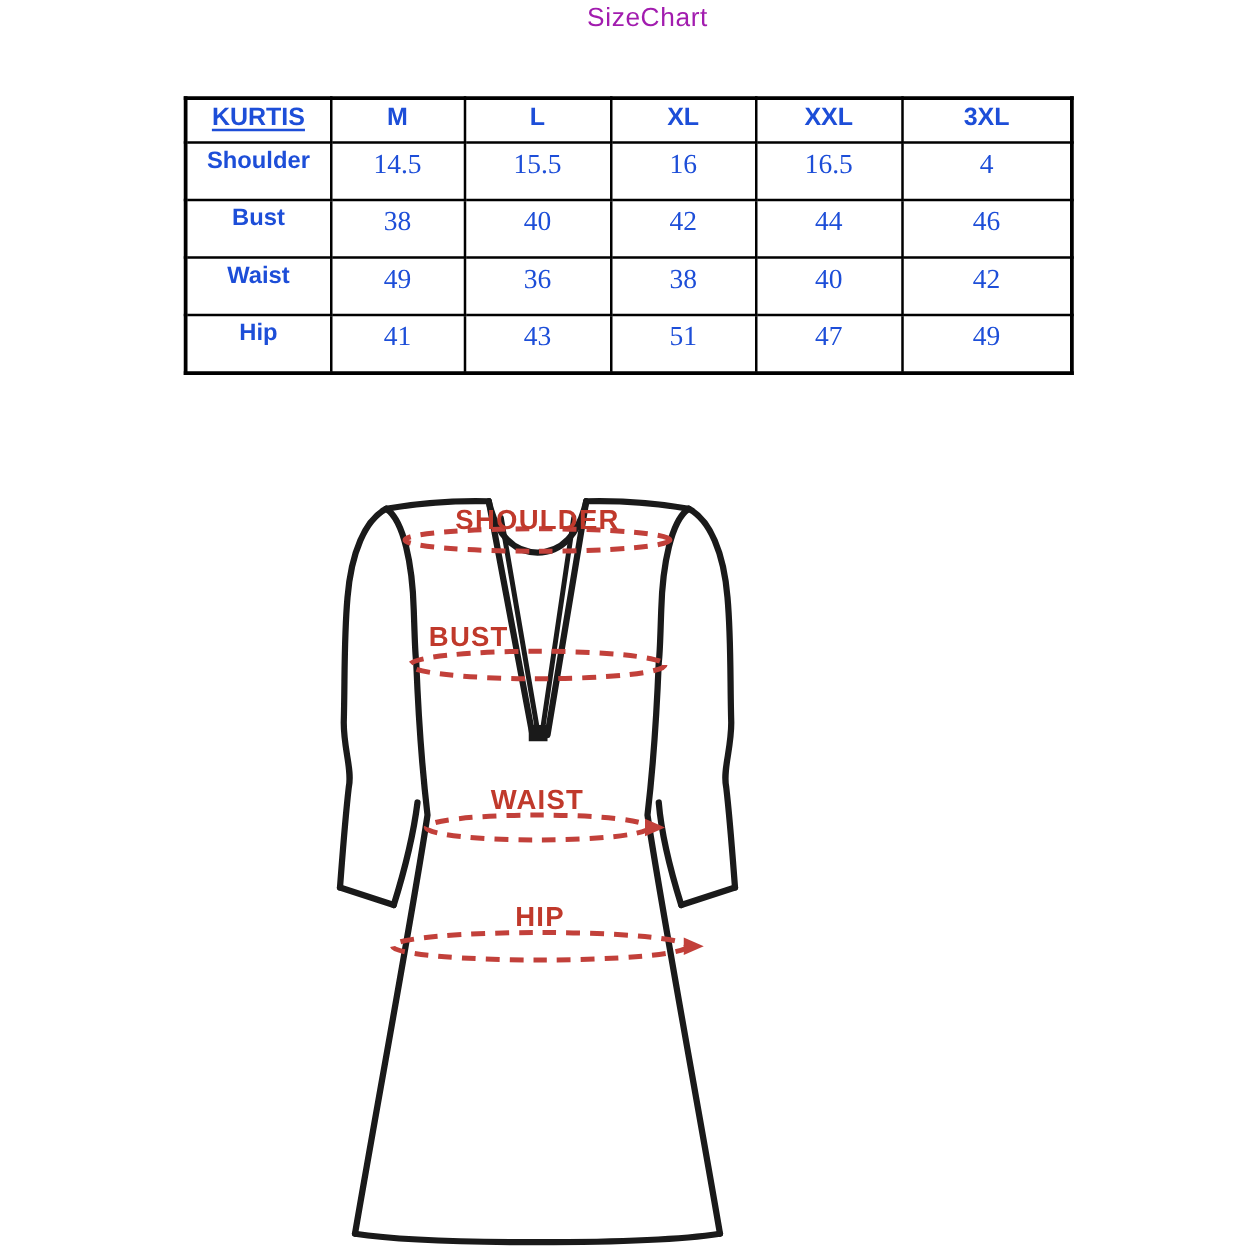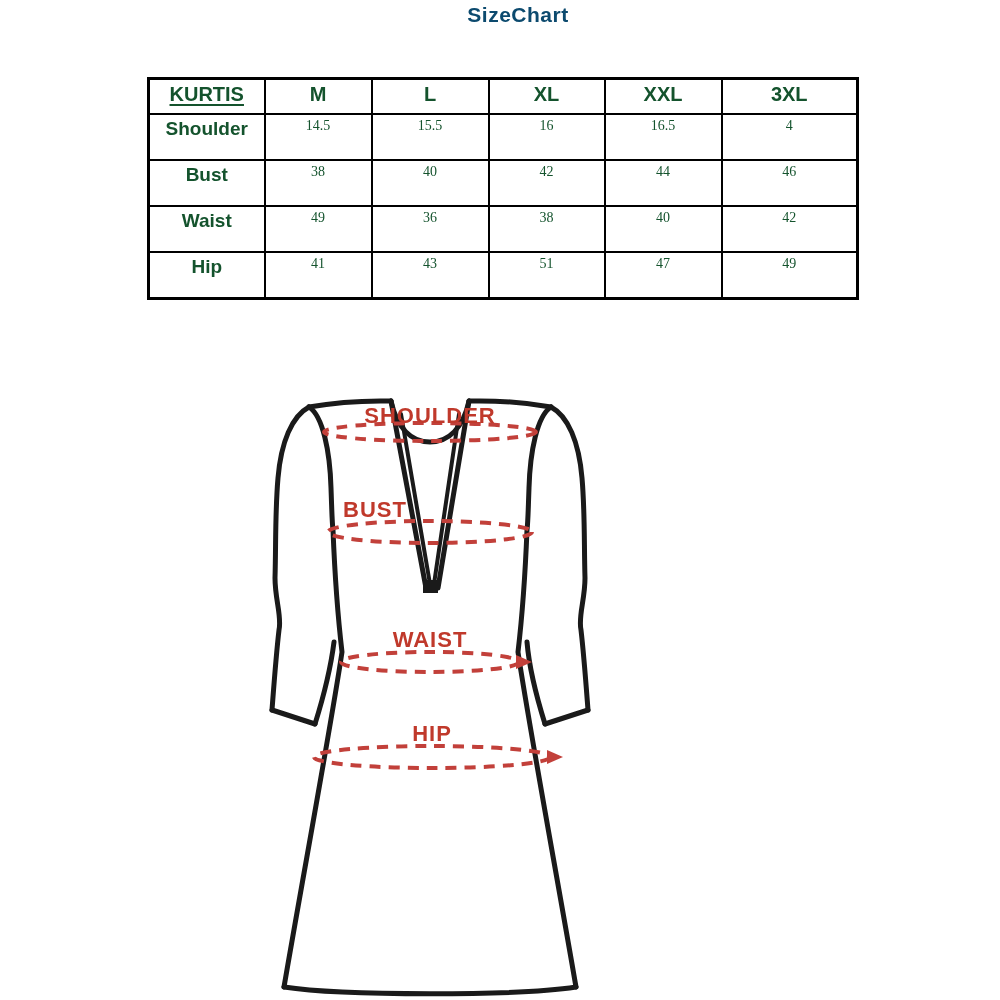--- a/index.html
+++ b/index.html
@@ -1,39 +1,39 @@
 <!DOCTYPE html>
 <html><head>
 <meta charset="utf-8">
 <style>
   html,body { margin:0; padding:0; }
   body { width:1000px; height:1000px; background:#ffffff; font-family:"Liberation Sans", sans-serif; }
   .screen { position:relative; width:1000px; height:1000px; background:#ffffff; overflow:hidden; }
 
   
   .title-block { position:absolute; top:1px; left:0; width:100%; text-align:center; }
-  .title-line { font-size:21px; font-weight:bold; color:#0c4a6e; line-height:28px; letter-spacing:0.5px;padding-left:36px; }
+  .title-line { font-size:21px; font-weight:normal; color:#a21caf; line-height:28px; letter-spacing:0.5px;padding-left:36px; }
 
   
   .size-table {
     position:absolute; left:147px; top:77px;
     border-collapse:collapse; table-layout:fixed;
     border:3px solid #000;
   }
   .size-table th, .size-table td {
     border:2px solid #000;
     text-align:center; vertical-align:top;
     padding:3px 2px 0 2px;
-    color:#14532d;
+    color:#1d4ed8;
     overflow:hidden;
   }
   .size-table th { height:30px; font-size:20px; font-weight:bold; font-family:"Liberation Sans", sans-serif; }
   .size-table td { height:41px; }
   .size-table td.rowlabel { font-size:19px; font-weight:bold; font-family:"Liberation Sans", sans-serif; }
-  .size-table td.val { font-size:14px; font-weight:normal; font-family:"Liberation Serif", serif;margin-left:20px; }
+  .size-table td.val { font-size:22px; font-weight:normal; font-family:"Liberation Serif", serif;margin-left:20px; }
   .kurtis-underline { text-decoration:underline; text-underline-offset:3px; }
 
   
   .kurta-svg { position:absolute; left:230px; top:390px; }
   .outline { fill:none; stroke:#1a1a1a; stroke-width:5; stroke-linecap:round; stroke-linejoin:round; }
   .outline-thin { fill:none; stroke:#1a1a1a; stroke-width:4; stroke-linecap:round; stroke-linejoin:round; }
   .measure { fill:none; stroke:#c2403a; stroke-width:4; stroke-dasharray:11 8; }
   .measure-arrow { fill:#c2403a; stroke:none; }
   .measure-label { font-family:"Liberation Sans", sans-serif; font-size:22px; font-weight:bold; fill:#c0392b; letter-spacing:1px; }
 </style>

